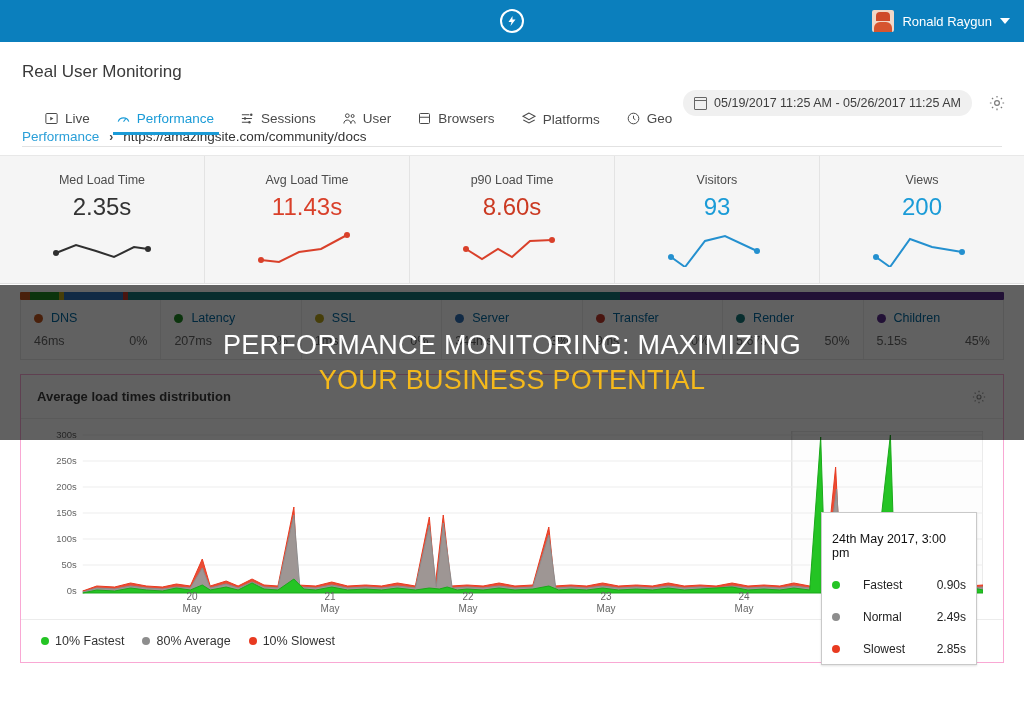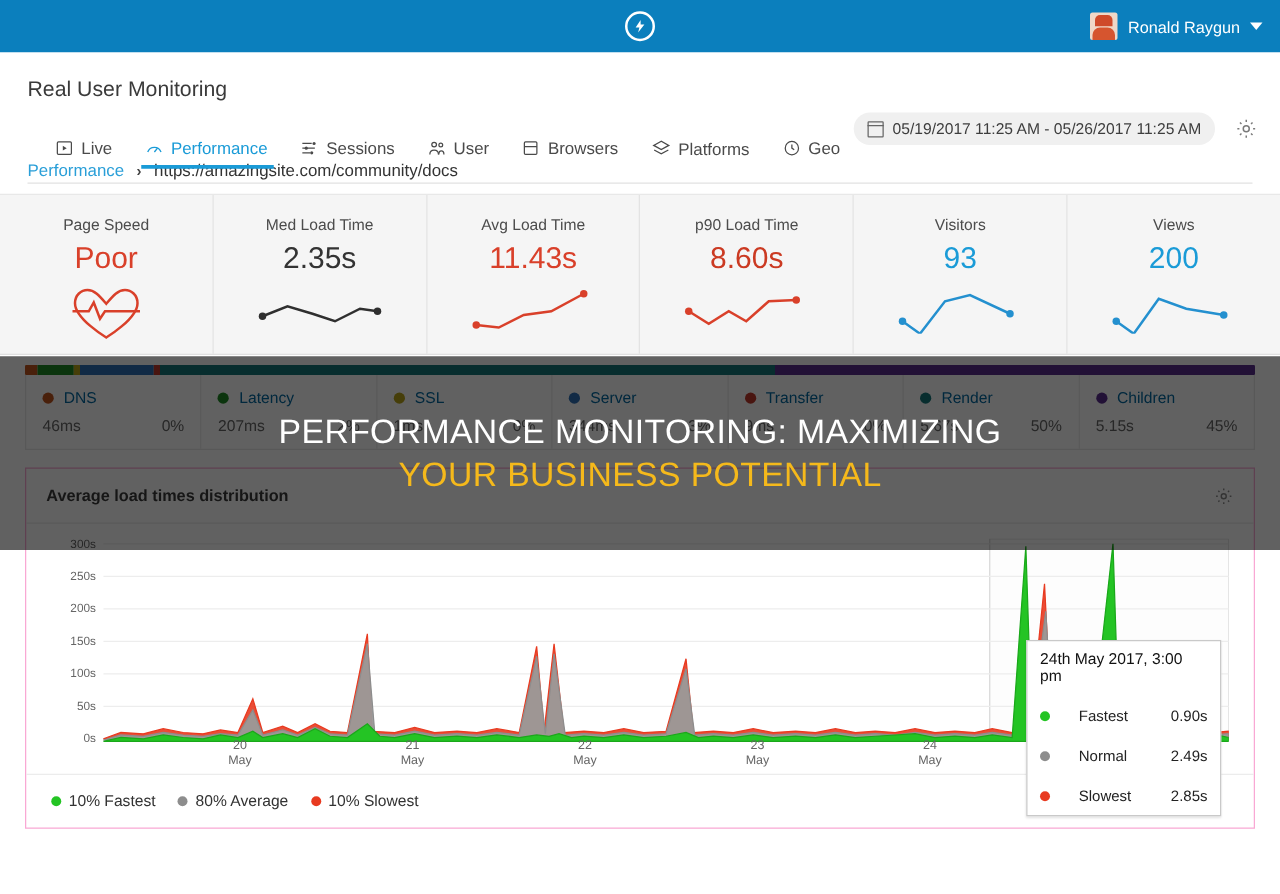--- a/index.html
+++ b/index.html
@@ -148,21 +148,21 @@
 
   .chart-area { position: relative; height: 200px; padding: 12px 20px 0 6px; }
   .chart-svg { display: block; width: 100%; height: 186px; }
 
   .tooltip {
     position: absolute; left: 800px; top: 93px;
     background: #fff; border: 1px solid #c9c9c9;
     padding: 7px 10px 8px 10px; font-size: 12px; color: #222;
     width: 156px; box-shadow: 0 1px 2px rgba(0,0,0,.12);
   }
-  .tt-title { font-size: 12.5px; margin-bottom: 4px; color: #111; }
+  .tt-title { font-size: 12.5px; margin-bottom: 4px; color: #111; margin-top: 12px; }
   .tt-row { display: flex; align-items: center; gap: 23px; margin-top: 18px; }
   .tt-dot { width: 8px; height: 8px; border-radius: 50%; }
   .tt-name { flex: 1; }
   .tt-val { text-align: right; }
 
   .legend {
     display: flex; gap: 18px; align-items: center;
     padding: 14px 0 14px 20px; border-top: 1px solid #ececec;
     font-size: 12.5px; color: #333;
   }
@@ -280,30 +280,20 @@
   </div>
 
   <div class="breadcrumb">
     <span class="crumb-link">Performance</span>
     <span class="crumb-sep">›</span>
     <span class="crumb-current">https://amazingsite.com/community/docs</span>
   </div>
 
   <div class="metrics">
 
-    <div class="metric">
-      <div class="metric-label">Page Speed</div>
-      <div class="metric-value" style="color:#d9402a">Poor</div>
-      <div class="metric-spark">
-        <svg width="62" height="46" viewBox="0 0 62 46" fill="none" stroke="#d9402a" stroke-width="2">
-          <path d="M31 43C31 43 6 28 6 15.5 6 9 11 5 16 5c5.5 0 9.3 4.4 15 11 5.7-6.6 9.5-11 15-11 5 0 10 4 10 10.5C56 28 31 43 31 43z"></path>
-          <path d="M4 22h13l4-7 5 13 4-6h28" stroke="#d9402a" stroke-width="2" fill="none"></path>
-        </svg>
-      </div>
-    </div>
 
     <div class="metric">
       <div class="metric-label">Med Load Time</div>
       <div class="metric-value" style="color:#333">2.35s</div>
       <div class="metric-spark">
         <svg width="104" height="40" viewBox="0 0 104 40">
           <polyline points="6,26 26,18 46,24 64,30 84,20 98,22" fill="none" stroke="#2f2f2f" stroke-width="2"></polyline>
           <circle cx="6" cy="26" r="3" fill="#2f2f2f"></circle>
             <circle cx="98" cy="22" r="3" fill="#2f2f2f"></circle>
         </svg>

